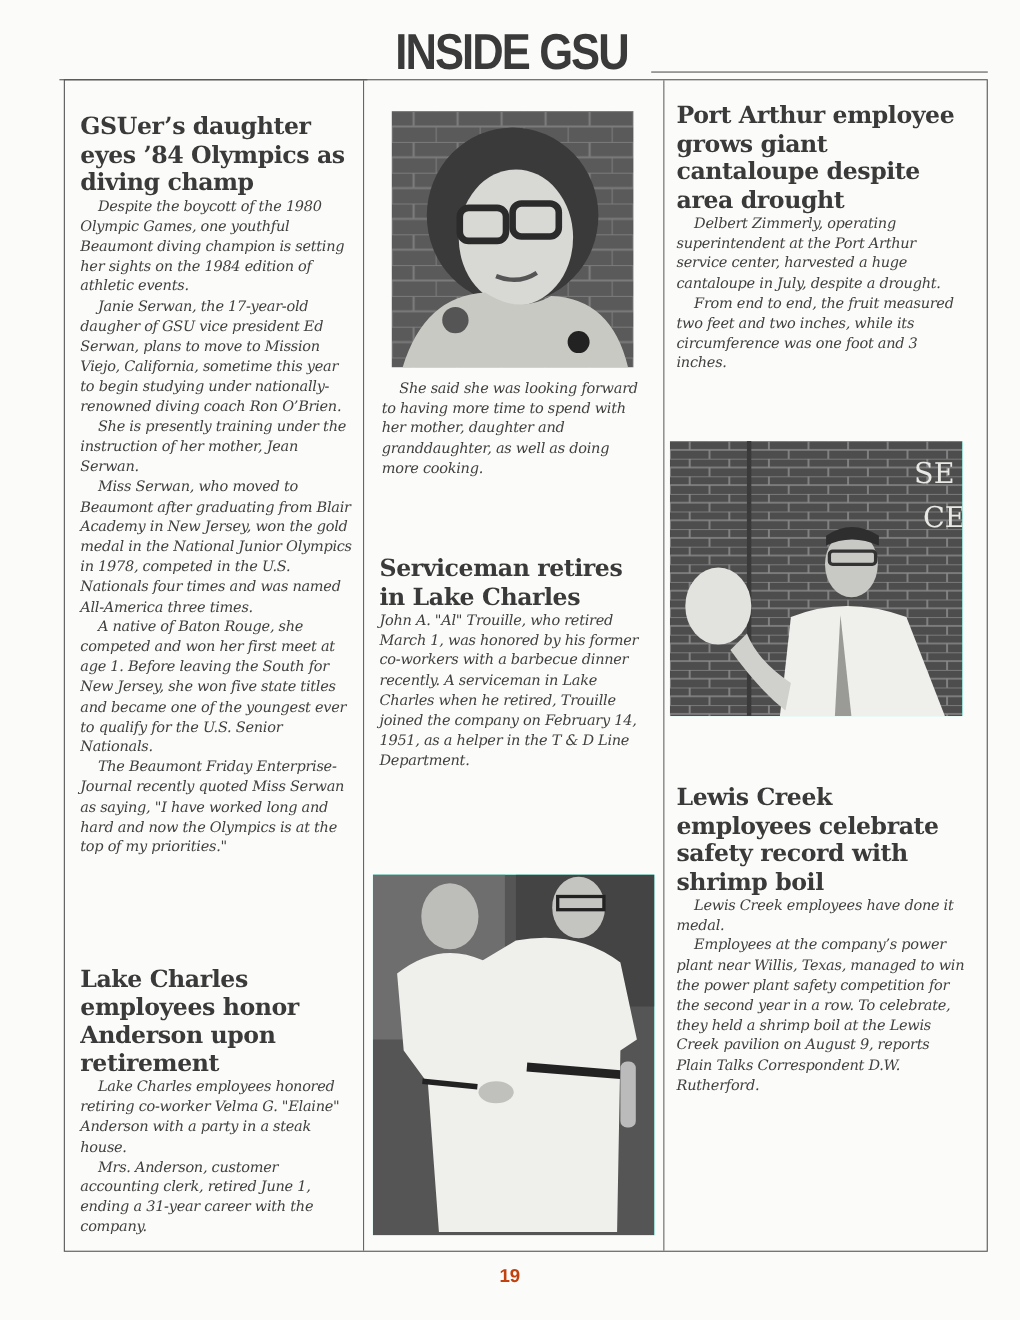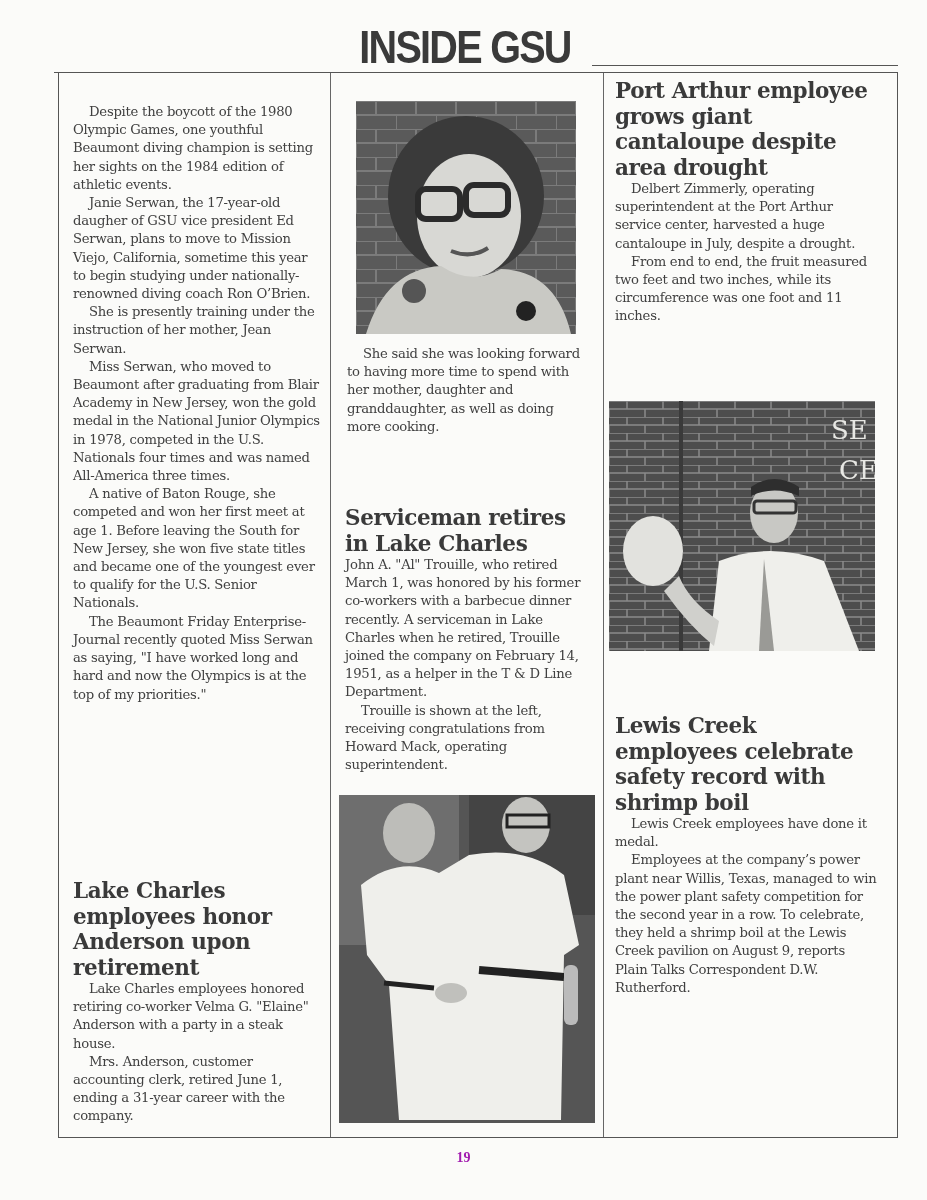--- a/index.html
+++ b/index.html
@@ -25,43 +25,44 @@
   .frame {
     position: absolute; left: 58px; top: 72px; width: 838px; height: 1064px;
     border: 1.5px solid #555; border-top-width: 1.5px;
   }
   .divider { position: absolute; top: 0; bottom: 0; border-left: 1.3px solid #666; }
   .col { position: absolute; top: 0; }
   h2 {
     margin: 0; font-family: "DejaVu Serif", serif; font-weight: bold; color: #3a3a3a;
     font-size: 21.5px; line-height: 25.5px; letter-spacing: -0.4px;
   }
-  p { margin: 0; font-size: 13.2px; line-height: 18.2px; color: #404040; text-indent: 16px; letter-spacing: -0.25px; }
+  p { margin: 0; font-size: 13.2px; line-height: 18.2px; color: #404040; text-indent: 16px; letter-spacing: -0.25px; font-style: italic; }
   p.noindent { text-indent: 0; }
   .photo { position: absolute; background: #5eead4; overflow: hidden; }
   .page-num {
     position: absolute; left: 0; top: 1150px; width: 927px; text-align: center;
-    font-family: Liberation Serif, serif; font-weight: bold; font-size: 14px; color: #a21caf;
+    font-family: Liberation Sans, sans-serif; font-weight: bold; font-size: 17px; color: #c2410c;
   }
 </style>
 </head>
 <body>
 
 <div class="masthead">
   <div class="rule-left"></div>
   <div class="title">INSIDE GSU</div>
   <div class="rule-right"></div>
 </div>
 
 <div class="frame">
   <div class="divider" style="left:271px"></div>
   <div class="divider" style="left:544px"></div>
 
   <div class="col" style="left:14px; width:250px;">
     <div style="position:absolute; top:30px; width:250px;">
+      <h2>GSUer’s daughter eyes ’84 Olympics as diving champ</h2>
       <p>Despite the boycott of the 1980 Olympic Games, one youthful Beaumont diving champion is setting her sights on the 1984 edition of athletic events.</p>
       <p>Janie Serwan, the 17-year-old daugher of GSU vice president Ed Serwan, plans to move to Mission Viejo, California, sometime this year to begin studying under nationally-renowned diving coach Ron O’Brien.</p>
       <p>She is presently training under the instruction of her mother, Jean Serwan.</p>
       <p>Miss Serwan, who moved to Beaumont after graduating from Blair Academy in New Jersey, won the gold medal in the National Junior Olympics in 1978, competed in the U.S. Nationals four times and was named All-America three times.</p>
       <p>A native of Baton Rouge, she competed and won her first meet at age 1. Before leaving the South for New Jersey, she won five state titles and became one of the youngest ever to qualify for the U.S. Senior Nationals.</p>
       <p>The Beaumont Friday Enterprise-Journal recently quoted Miss Serwan as saying, "I have worked long and hard and now the Olympics is at the top of my priorities."</p>
     </div>
     <div style="position:absolute; top:805px; width:245px;">
       <h2>Lake Charles employees honor Anderson upon retirement</h2>
       <p>Lake Charles employees honored retiring co-worker Velma G. "Elaine" Anderson with a party in a steak house.</p>
@@ -88,44 +89,43 @@
         <circle cx="58" cy="190" r="12" fill="#555"></circle>
         <circle cx="170" cy="210" r="10" fill="#222"></circle>
       </svg>
     </div>
     <div style="position:absolute; top:272px; left:8px; width:240px;">
       <p>She said she was looking forward to having more time to spend with her mother, daughter and granddaughter, as well as doing more cooking.</p>
     </div>
     <div style="position:absolute; top:432px; left:6px; width:250px;">
       <h2>Serviceman retires in Lake Charles</h2>
       <p class="noindent">John A. "Al" Trouille, who retired March 1, was honored by his former co-workers with a barbecue dinner recently. A serviceman in Lake Charles when he retired, Trouille joined the company on February 14, 1951, as a helper in the T &amp; D Line Department.</p>
-      <p>Trouille is shown at the left, receiving congratulations from Howard Mack, operating superintendent.</p>
     </div>
     <div class="photo" style="left:0px; top:722px; width:256px; height:328px;">
       <svg width="256" height="328" viewBox="0 0 256 328">
         <rect width="256" height="328" fill="#555"></rect>
         <rect x="0" y="0" width="120" height="150" fill="#6e6e6e"></rect>
         <rect x="130" y="0" width="126" height="120" fill="#444"></rect>
         <ellipse cx="70" cy="38" rx="26" ry="30" fill="#bdbdb9"></ellipse>
         <ellipse cx="187" cy="30" rx="24" ry="28" fill="#c4c4c0"></ellipse>
         <rect x="168" y="20" width="42" height="12" fill="none" stroke="#222" stroke-width="3"></rect>
         <path d="M22 90 Q60 60 100 78 L130 60 Q185 50 225 80 L240 150 L225 160 L222 325 L60 325 L50 190 L28 160Z" fill="#efefeb"></path>
         <path d="M140 175 L225 182" stroke="#222" stroke-width="8"></path>
         <path d="M45 188 L95 193" stroke="#222" stroke-width="5"></path>
         <rect x="225" y="170" width="14" height="60" rx="6" fill="#bbb"></rect>
         <ellipse cx="112" cy="198" rx="16" ry="10" fill="#c0c0bc"></ellipse>
       </svg>
     </div>
   </div>
 
   <div class="col" style="left:556px; width:270px;">
-    <div style="position:absolute; top:5px; width:265px;">
+    <div style="position:absolute; top:20px; width:265px;">
       <h2>Port Arthur employee grows giant cantaloupe despite area drought</h2>
       <p>Delbert Zimmerly, operating superintendent at the Port Arthur service center, harvested a huge cantaloupe in July, despite a drought.</p>
-      <p>From end to end, the fruit measured two feet and two inches, while its circumference was one foot and 11 inches.</p>
+      <p>From end to end, the fruit measured two feet and two inches, while its circumference was one foot and 3 inches.</p>
     </div>
     <div class="photo" style="left:-6px; top:328px; width:266px; height:250px;">
       <svg width="266" height="250" viewBox="0 0 266 250">
         <defs>
           <pattern id="brick2" width="36" height="16" patternUnits="userSpaceOnUse">
             <rect width="36" height="16" fill="#4d4d4d"></rect>
             <path d="M0 0H36M0 8H36M18 0V8M0 8V16M36 8V16" stroke="#8a8a8a" stroke-width="1.5"></path>
           </pattern>
         </defs>
         <rect width="266" height="250" fill="url(#brick2)"></rect>

